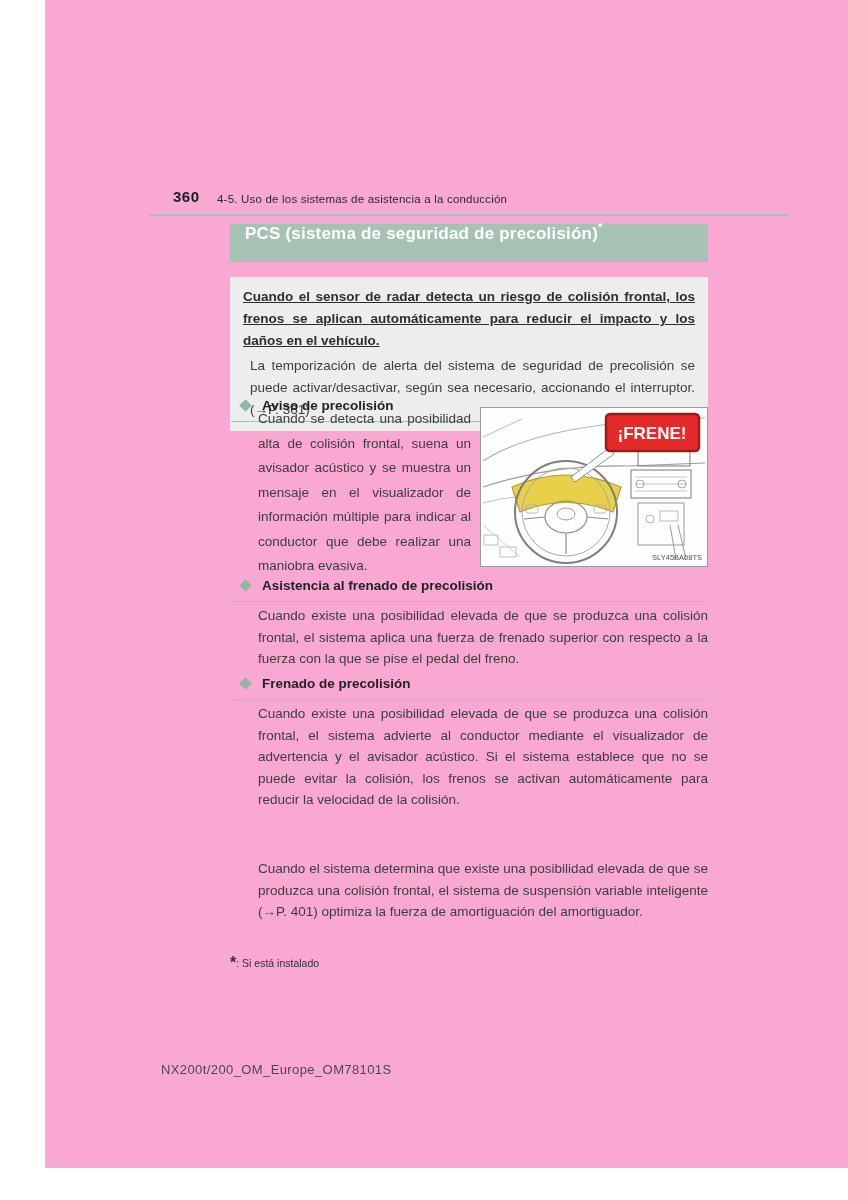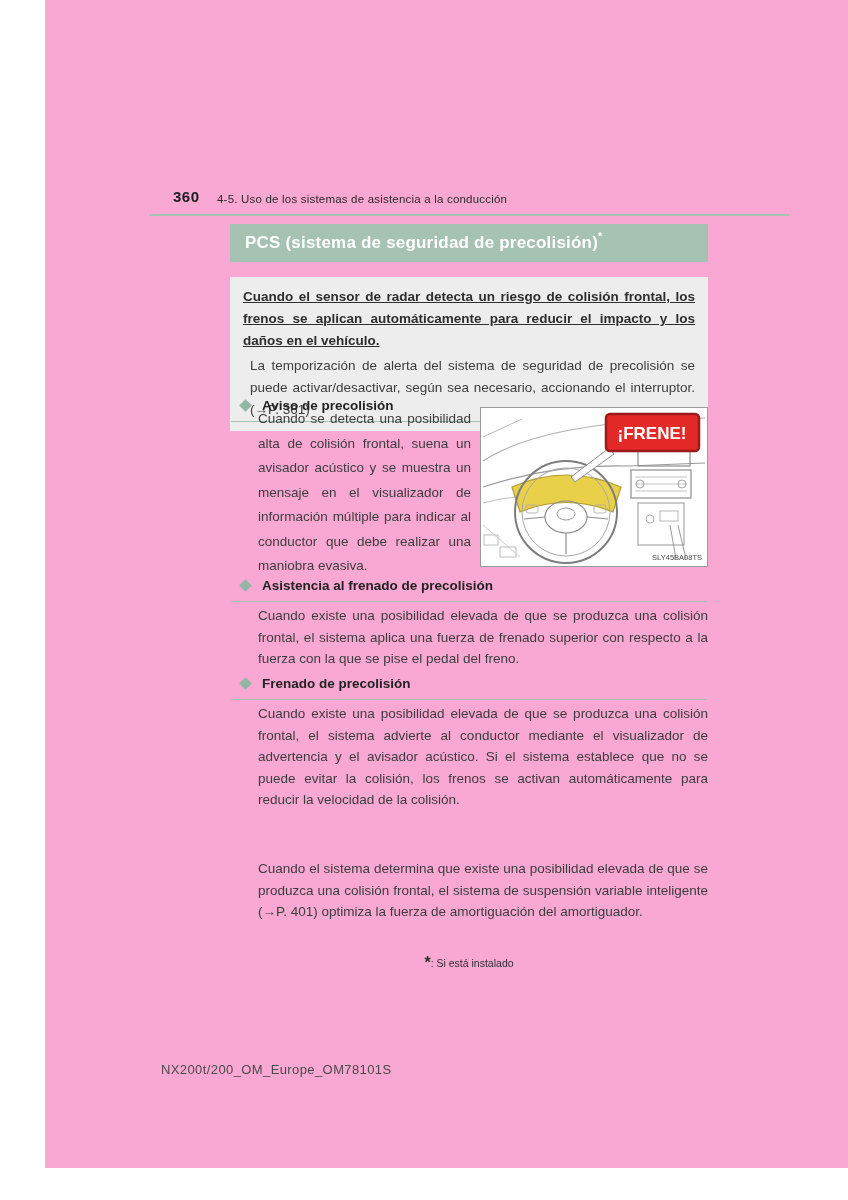--- a/index.html
+++ b/index.html
@@ -22,21 +22,21 @@
     font-size:11.5px;color:#2a2a2a;letter-spacing:.2px;
   }
   .header-rule{
     position:absolute;left:104px;top:214px;width:640px;height:2px;
     background:#a5c2b2;
   }
   
   .title-bar{
     position:absolute;left:185px;top:224px;width:478px;height:38px;
     background:#a5c2b2;
-    display:flex;align-items:center;
+    display:flex;
     padding-left:15px;box-sizing:border-box;
   }
   .title-bar .t{
     color:#ffffff;font-weight:bold;font-size:17px;letter-spacing:.2px;
   }
   .title-bar sup{font-size:11px;vertical-align:top;line-height:1;position:relative;top:-2px;}
   
   .summary-box{
     position:absolute;left:185px;top:277px;width:478px;
     background:#ededed;
@@ -80,21 +80,21 @@
     width:213px;flex:0 0 213px;
     font-size:13.5px;color:#3d3d3d;line-height:24.5px;
     text-align:justify;margin:0;
   }
   .figure-wrap{
     margin-left:9px;width:228px;height:160px;flex:0 0 228px;
   }
   
   .footnote{
     position:absolute;left:185px;top:953px;width:478px;
-    text-align:center;color:#2f2f2f;
+    text-align:left;color:#2f2f2f;
   }
   .footnote .ast{font-size:16px;font-weight:bold;vertical-align:-1px;}
   .footnote .ft{font-size:10.5px;}
   .doc-footer{
     position:absolute;left:116px;top:1062px;
     font-size:13px;color:#4a4a4a;letter-spacing:.4px;
   }
 </style>
 </head>
 <body>

